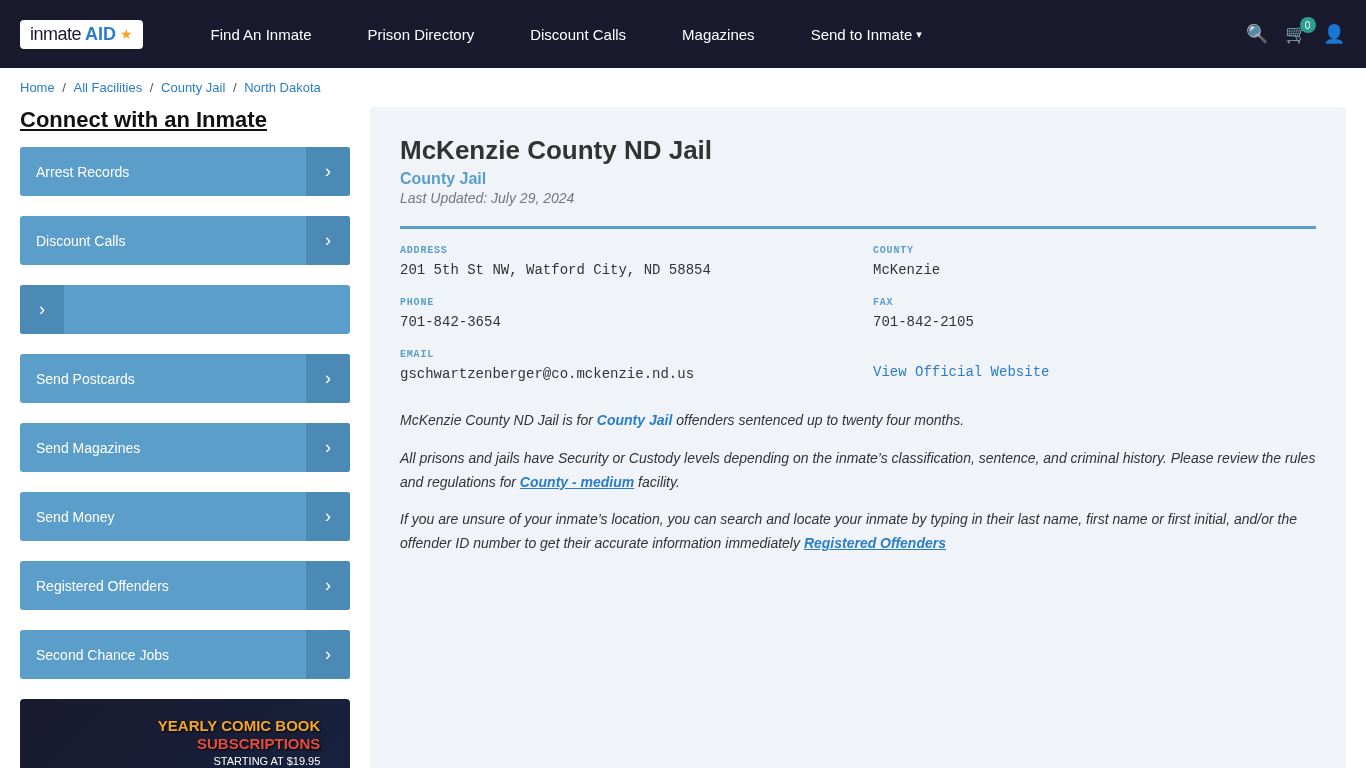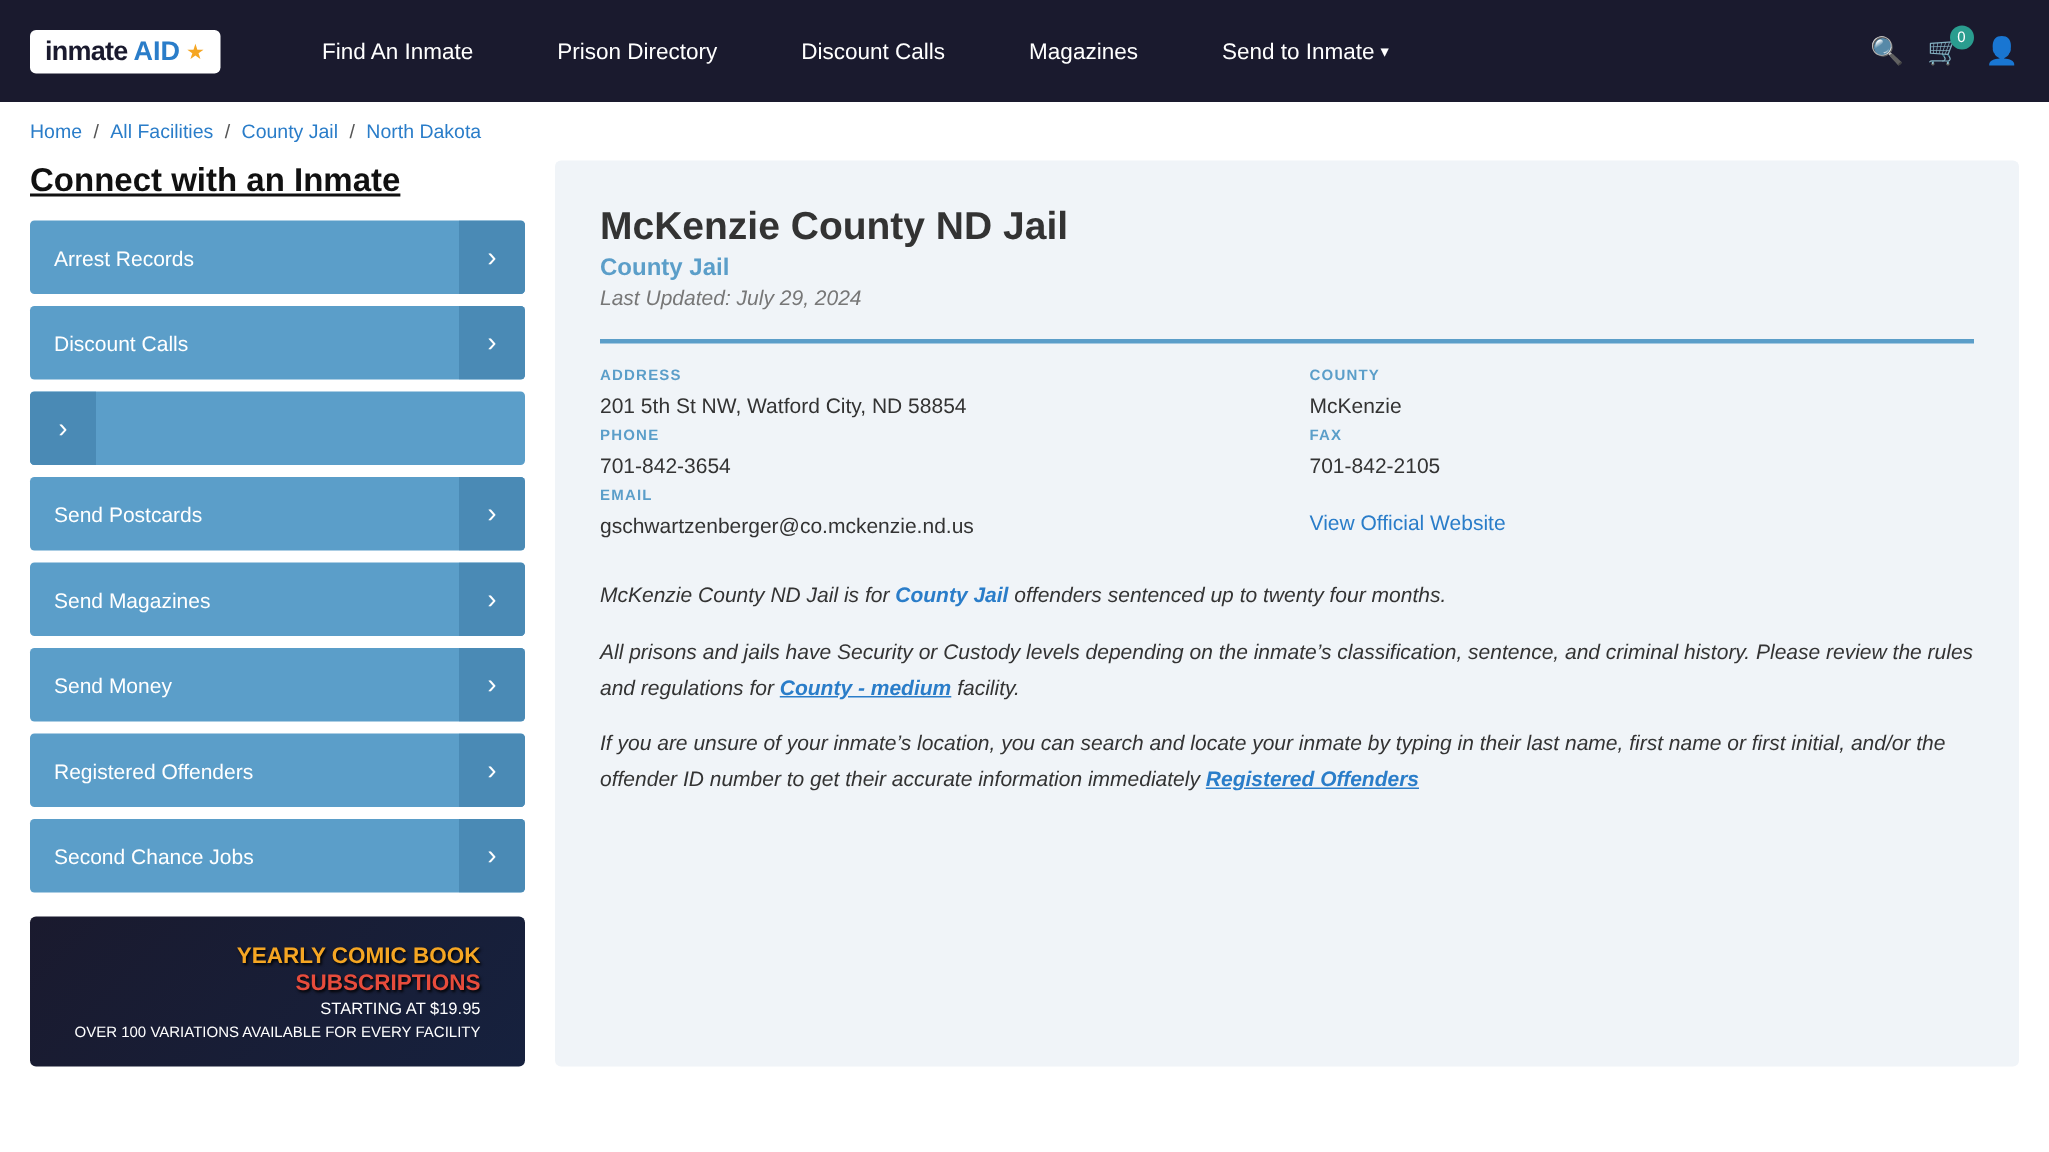--- a/index.html
+++ b/index.html
@@ -21,21 +21,21 @@
     .logo-box {
       background: #fff;
       border-radius: 4px;
       padding: 4px 10px;
       display: flex;
       align-items: center;
       gap: 4px;
     }
     .logo-text {
       font-size: 18px;
-      font-weight: 700;
+      font-weight: 400;
       color: #1a1a2e;
       letter-spacing: -0.5px;
     }
     .logo-aid {
       font-size: 18px;
       font-weight: 900;
       color: #2a7dc9;
     }
     .logo-star {
       color: #f5a623;
@@ -118,21 +118,21 @@
       font-weight: 900;
       text-decoration: underline;
       color: #111;
       margin-bottom: 14px;
     }
     .sidebar-btn {
       display: flex;
       align-items: center;
       background: #5b9ec9;
       color: #fff;
-      margin-bottom: 8px;
+      margin-bottom: 20px;
       border-radius: 3px;
       cursor: pointer;
       text-decoration: none;
       width: 100%;
       border: none;
       overflow: hidden;
     }
     .sidebar-btn-label {
       flex: 1;
       padding: 14px 16px;
@@ -219,24 +219,25 @@
       font-size: 14px;
       color: #777;
       font-style: italic;
       margin-bottom: 20px;
     }
 
     
     .info-grid {
       display: grid;
       grid-template-columns: 1fr 1fr;
-      gap: 4px 30px;
+      gap: 16px 30px;
       border-top: 3px solid #5b9ec9;
       padding-top: 16px;
       margin-bottom: 24px;
+      font-family: Liberation Mono, monospace;
     }
     .info-block {}
     .info-label {
       font-size: 10px;
       font-weight: 700;
       color: #5b9ec9;
       text-transform: uppercase;
       letter-spacing: 0.8px;
       margin-bottom: 4px;
     }

